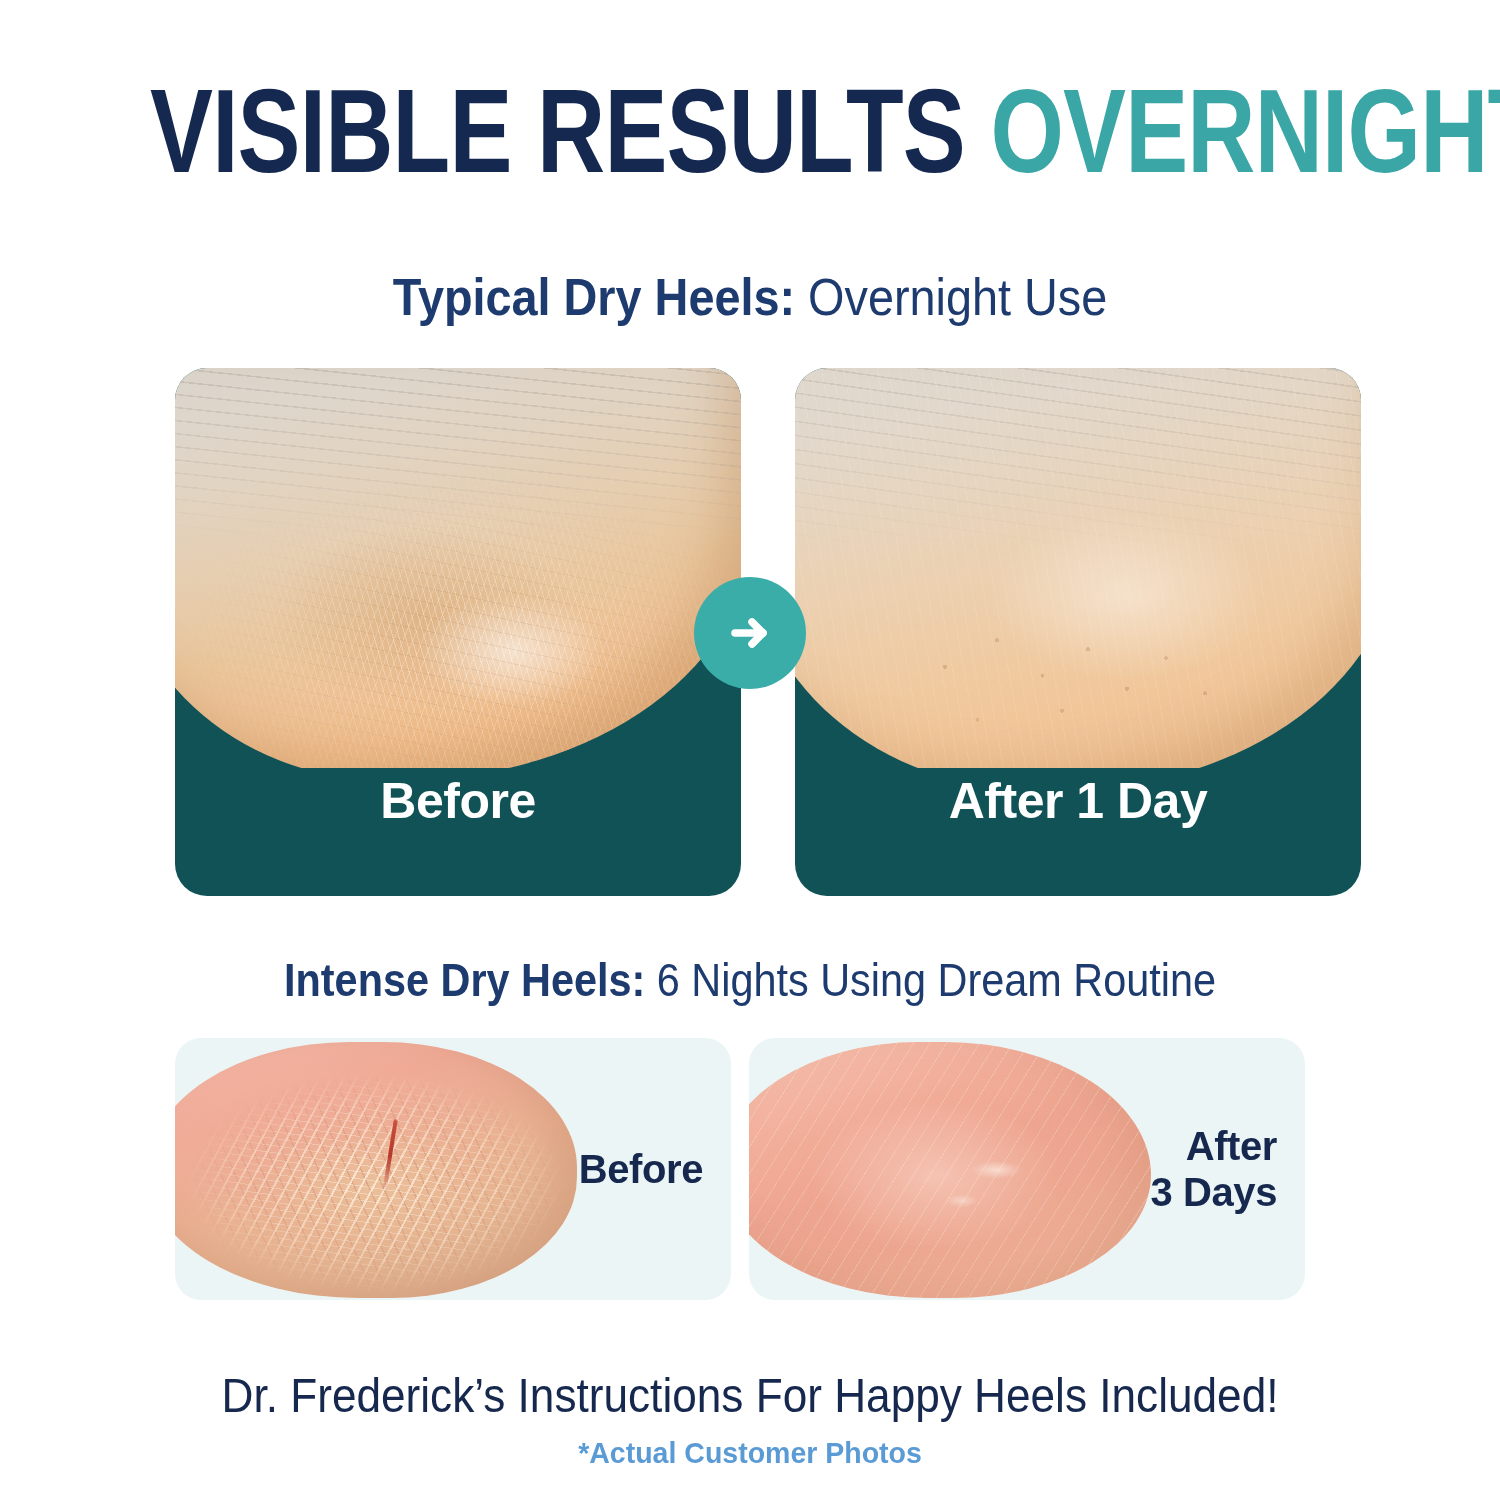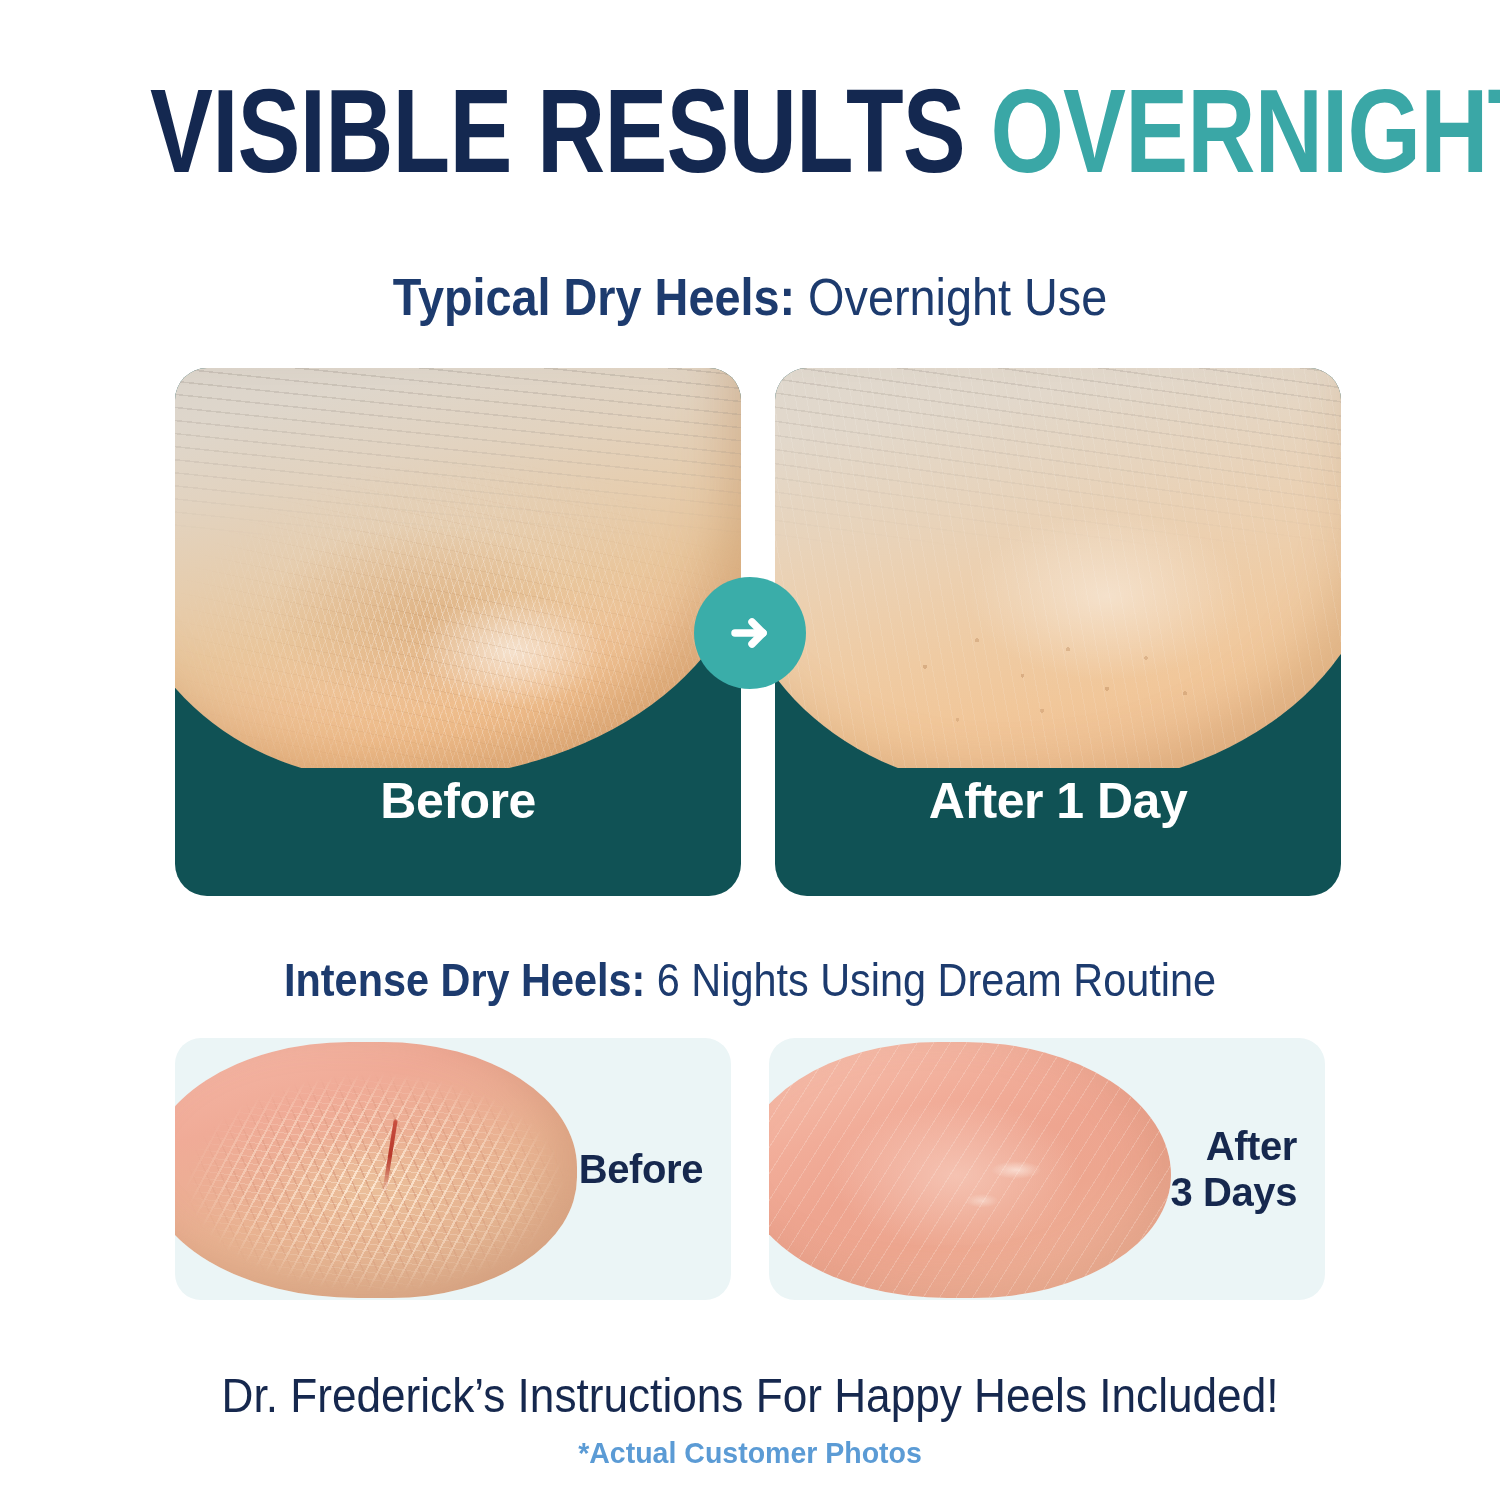--- a/index.html
+++ b/index.html
@@ -64,21 +64,21 @@
     width:1150px; height:528px;
   }
   .panel {
     position:absolute;
     top:0; width:566px; height:528px;
     background:#105255;
     border-radius:32px;
     overflow:hidden;
   }
   .panel-left  { left:0; }
-  .panel-right { left:600px; }
+  .panel-right { left:620px; }
 
   .panel-photo {
     position:absolute;
     top:0; left:0; right:0;
     height:400px;
     overflow:hidden;
   }
 
   .panel-label {
     position:absolute;
@@ -200,21 +200,21 @@
     width:1150px; height:262px;
   }
   .card {
     position:absolute;
     top:0; width:556px; height:262px;
     background:#ebf5f6;
     border-radius:26px;
     overflow:hidden;
   }
   .card-left  { left:0; }
-  .card-right { left:594px;text-decoration:underline; }
+  .card-right { left:574px;text-decoration:underline; }
 
   .card-label {
     position:absolute;
     right:28px;
     top:50%;
     transform:translateY(-50%);
     text-align:right;
     color:#16284e;
     font-size:40px;
     line-height:46px;

